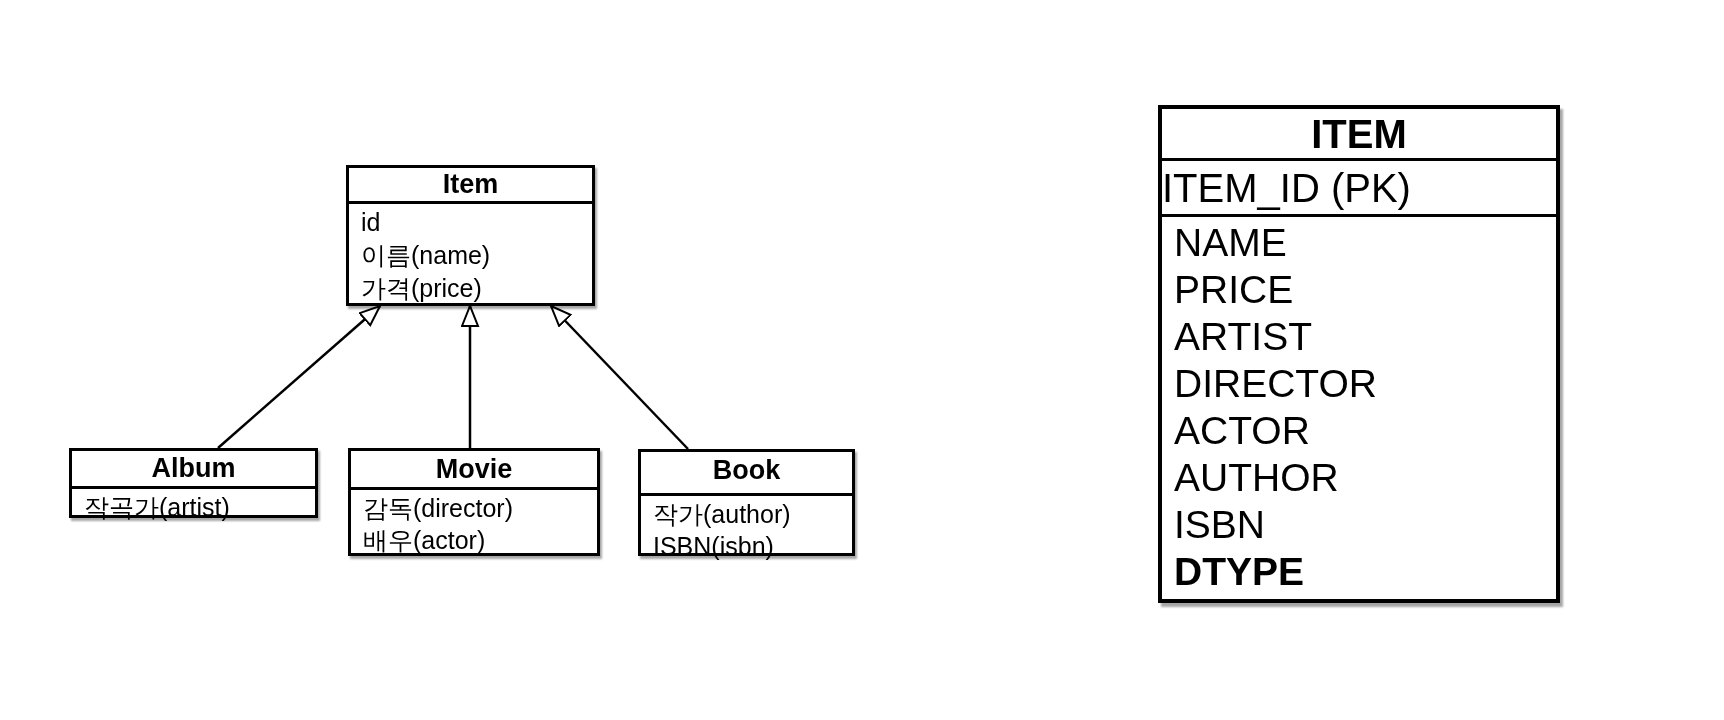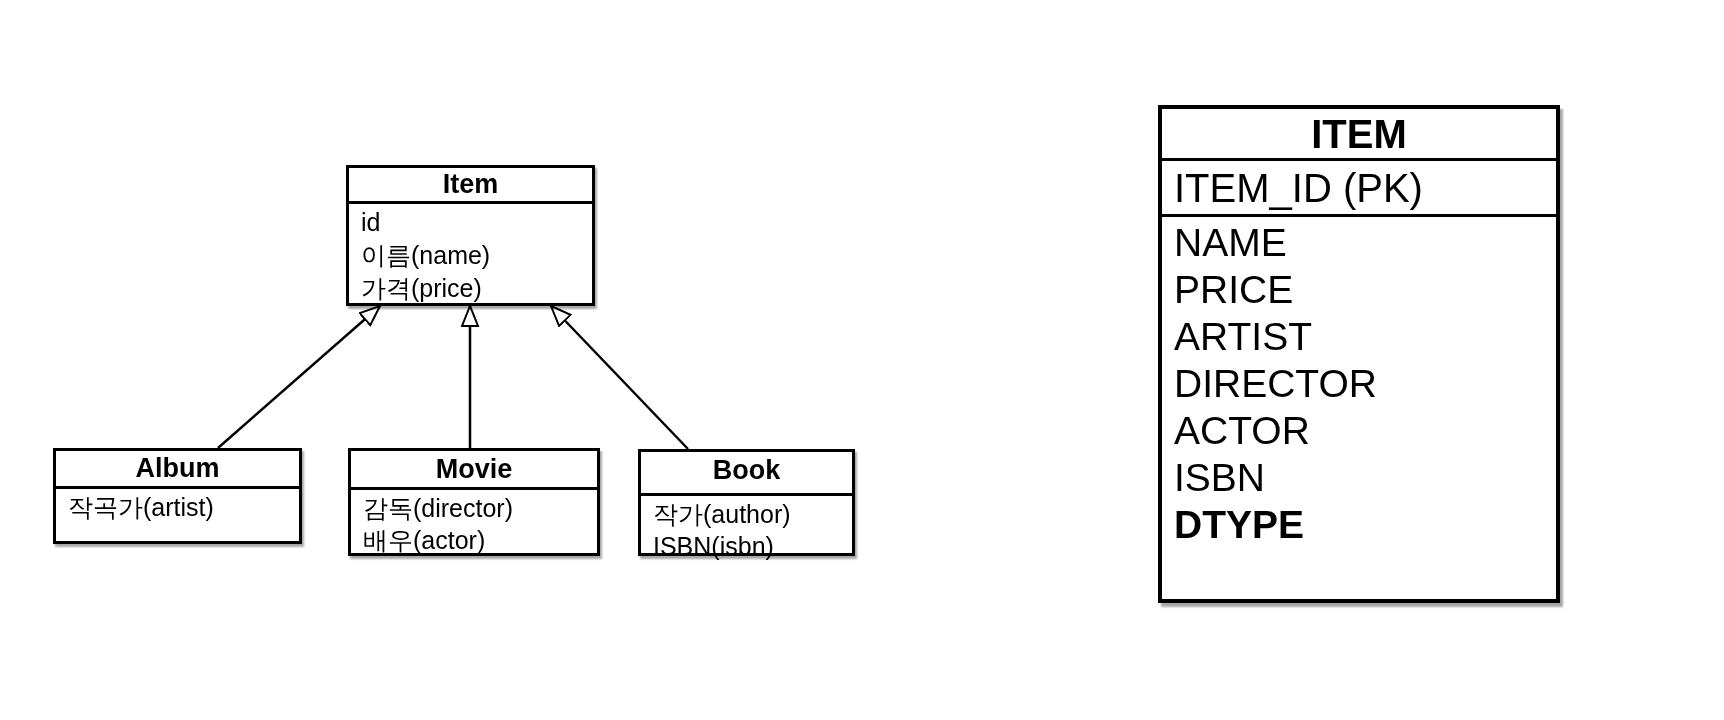--- a/index.html
+++ b/index.html
@@ -36,21 +36,21 @@
     padding: 2px 0 0 12px;
   }
   .class-attr {
     white-space: nowrap;
   }
 
   #box-item  { left: 346px; top: 165px; width: 249px; height: 141px; }
   #box-item .class-title { height: 36px; line-height: 33px; font-size: 27px; }
   #box-item .class-attr  { font-size: 25px; line-height: 33px; }
 
-  #box-album { left: 53px;  top: 448px; width: 249px; height: 96px; }
+  #box-album { left: 69px;  top: 448px; width: 249px; height: 70px; }
   #box-album .class-title { height: 38px; line-height: 35px; font-size: 27px; }
   #box-album .class-attr  { font-size: 25px; line-height: 33px; }
 
   #box-movie { left: 348px; top: 448px; width: 252px; height: 108px; }
   #box-movie .class-title { height: 39px; line-height: 36px; font-size: 27px; }
   #box-movie .class-attr  { font-size: 25px; line-height: 32px; }
 
   #box-book  { left: 638px; top: 449px; width: 217px; height: 107px; }
   #box-book .class-title { height: 44px; line-height: 36px; font-size: 27px; }
   #box-book .class-attr  { font-size: 25px; line-height: 32px; }
@@ -83,21 +83,20 @@
     text-align: center;
     font-weight: bold;
     font-size: 40px;
     border-bottom: 3px solid #000000;
     box-sizing: border-box;
   }
   .er-pk-row {
     height: 56px;
     line-height: 54px;
     font-size: 40px;
-    padding-left: 12px;
     border-bottom: 3px solid #000000;
     box-sizing: border-box;
     white-space: nowrap;
   }
   .er-body {
     padding: 2px 15px 0 12px;
   }
   .er-col {
     font-size: 39px;
     line-height: 47px;
@@ -155,18 +154,19 @@
 
   <div class="er-table">
     <div class="er-title">ITEM</div>
     <div class="er-pk-row">ITEM_ID (PK)</div>
     <div class="er-body">
       <div class="er-col">NAME</div>
       <div class="er-col">PRICE</div>
       <div class="er-col">ARTIST</div>
       <div class="er-col">DIRECTOR</div>
       <div class="er-col">ACTOR</div>
+      <div class="er-col">AUTHOR</div>
       <div class="er-col">ISBN</div>
       <div class="er-col bold">DTYPE</div>
     </div>
   </div>
 
 </div>
 
 </body></html>

